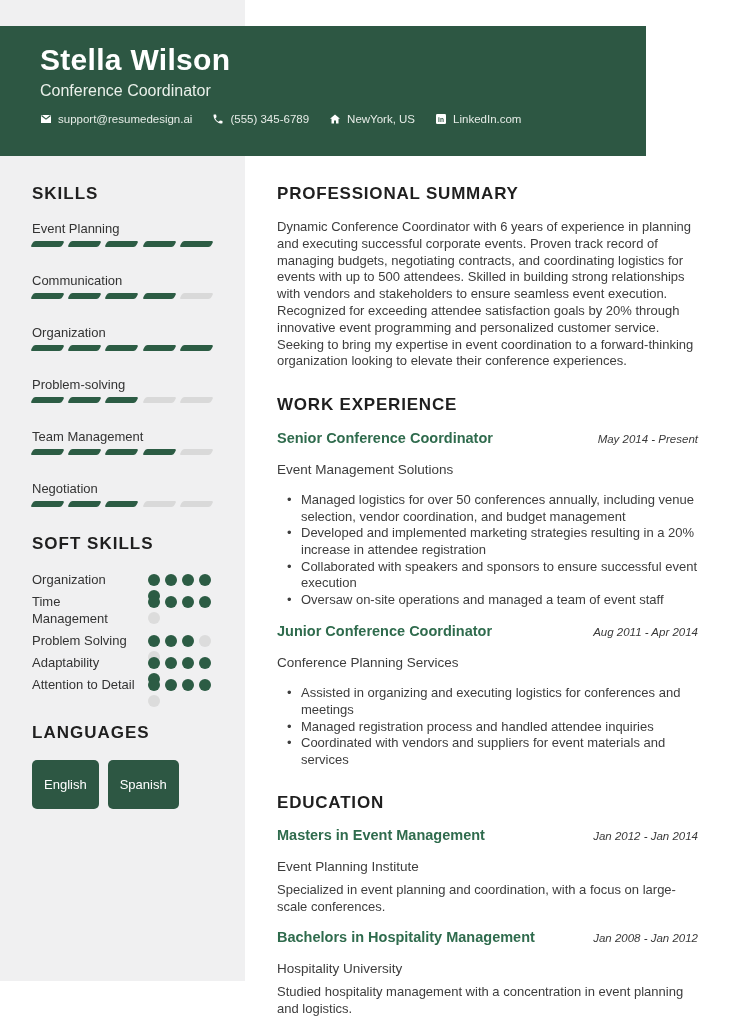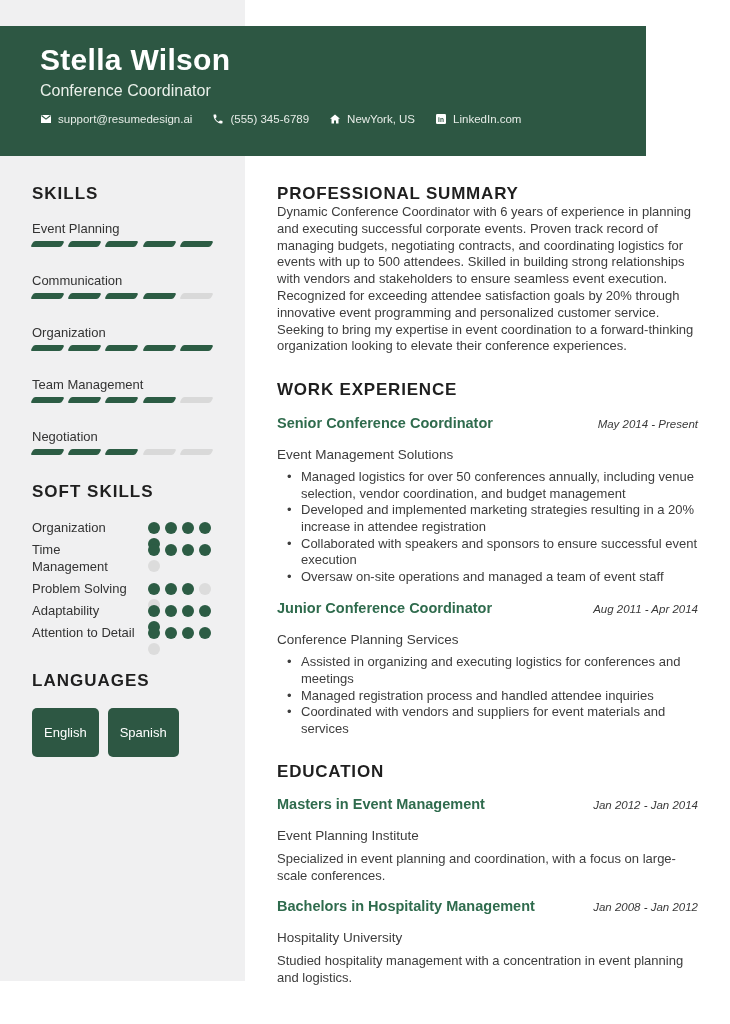--- a/index.html
+++ b/index.html
@@ -62,28 +62,28 @@
     display:flex;flex-wrap:wrap;gap:4px 5px;align-content:flex-start;padding-top:3px;}
   .dot{width:12px;height:12px;border-radius:50%;background:var(--dot-empty);flex:none;}
   .dot.filled{background:var(--fill-green);}
   
   .badges{display:flex;gap:9px;margin-top:4px;}
   .badge{background:var(--header-bg);color:#fff;font-size:13px;
     padding:18px 12px;border-radius:5px;line-height:13px;}
   
   .main{position:absolute;left:277px;top:184px;width:421px;z-index:3;}
   .main h2{letter-spacing:.8px;}
-  .summary-text{font-size:13px;line-height:16.8px;color:var(--body-text);}
+  .summary-text{font-size:13px;line-height:16.8px;color:var(--body-text);margin-top:15px;}
   .sec-exp h2,.sec-edu h2{margin-top:25px;}
   .job{margin-top:15px;}
   .job-head{display:flex;justify-content:space-between;align-items:baseline;}
   .job-title{color:var(--accent);font-weight:700;font-size:14.5px;line-height:17px;}
   .dates{font-size:11.5px;font-style:italic;color:#3a3a3a;flex:none;padding-left:10px;}
   .company{font-size:13.5px;color:var(--body-text);margin-top:15px;line-height:16px;}
-  .bullets{list-style:none;margin-top:6px;padding-left:10px;}
+  .bullets{list-style:none;margin-top:14px;padding-left:10px;}
   .bullets li{font-size:13px;line-height:16.6px;color:var(--body-text);
     position:relative;padding-left:14px;}
   .bullets li::before{content:"\2022";position:absolute;left:0;top:0;}
   .edu{margin-top:14px;}
   .edu-desc{font-size:13px;line-height:16.6px;color:var(--body-text);margin-top:7px;}
 </style>
 </head>
 <body>
 
 <div class="sidebar-bg"></div>
@@ -148,20 +148,30 @@
         <div class="skill-label">Organization</div>
         <div class="skill-bar">
           <span class="seg filled"></span>
           <span class="seg filled"></span>
           <span class="seg filled"></span>
           <span class="seg filled"></span>
           <span class="seg filled"></span>
         </div>
       </div>
       <div class="skill">
+        <div class="skill-label">Problem-solving</div>
+        <div class="skill-bar">
+          <span class="seg filled"></span>
+          <span class="seg filled"></span>
+          <span class="seg filled"></span>
+          <span class="seg"></span>
+          <span class="seg"></span>
+        </div>
+      </div>
+      <div class="skill">
         <div class="skill-label">Team Management</div>
         <div class="skill-bar">
           <span class="seg filled"></span>
           <span class="seg filled"></span>
           <span class="seg filled"></span>
           <span class="seg filled"></span>
           <span class="seg"></span>
         </div>
       </div>
       <div class="skill">

